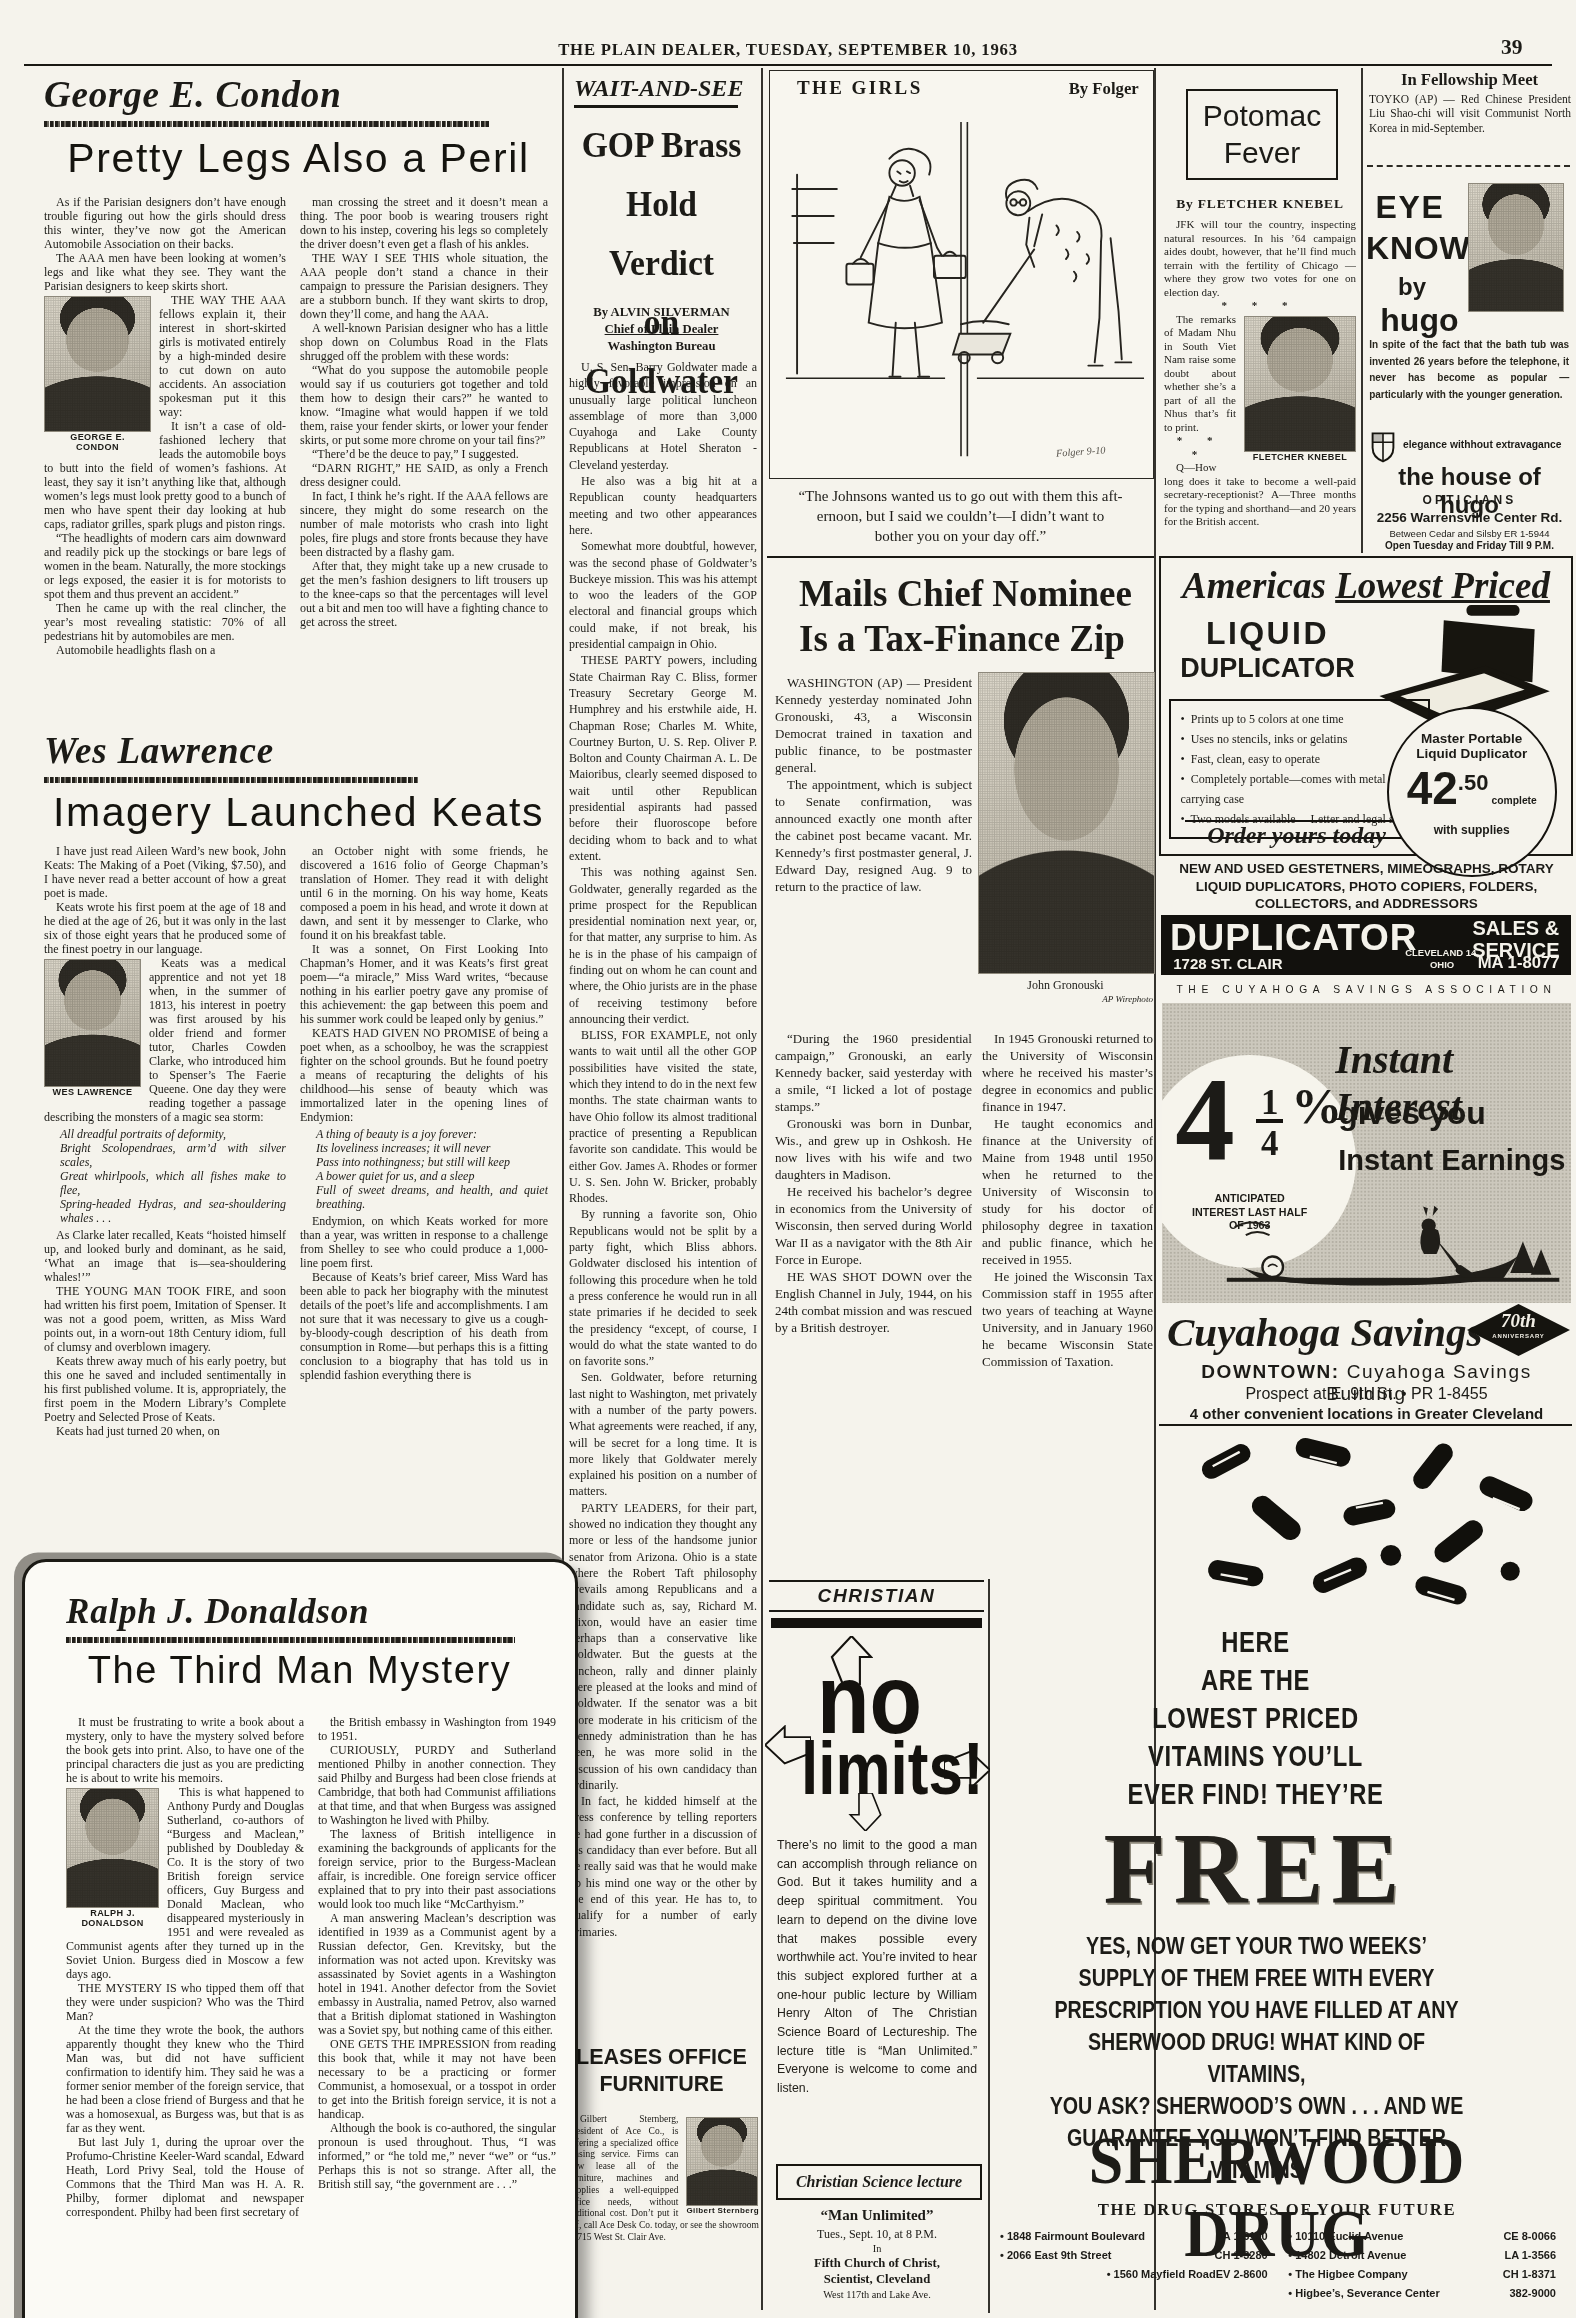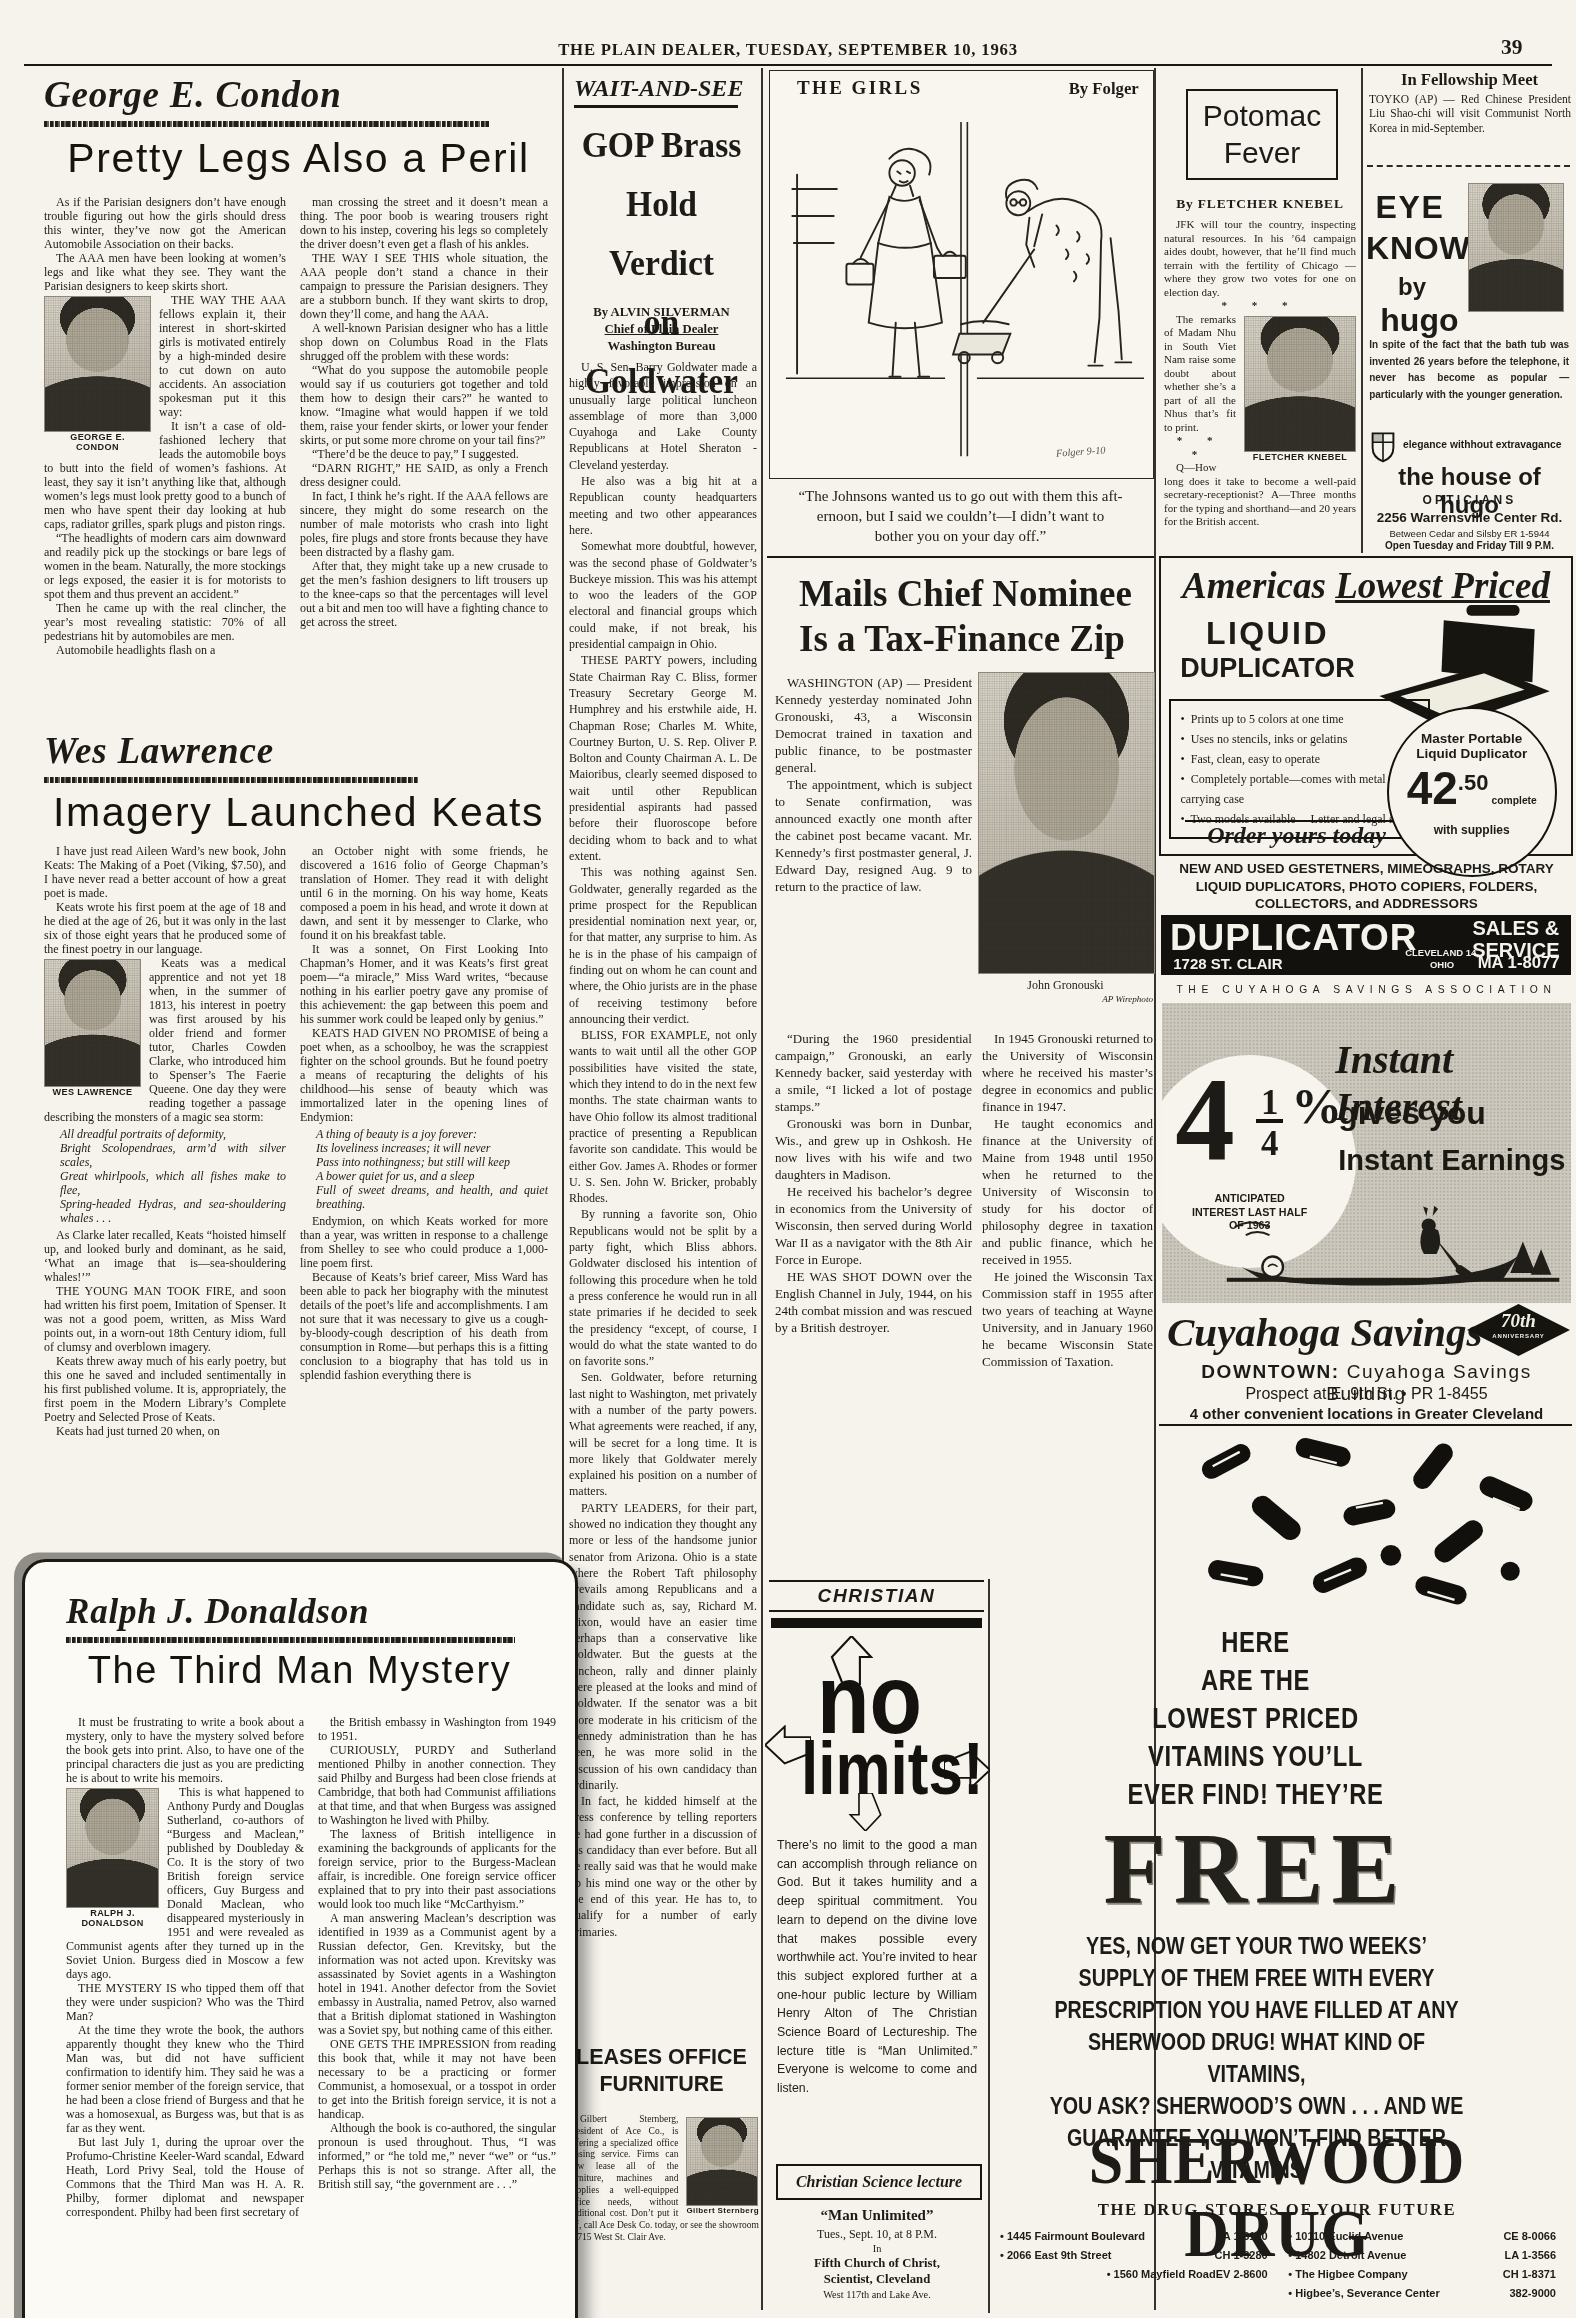--- a/index.html
+++ b/index.html
@@ -411,21 +411,21 @@
 SUPPLY OF THEM FREE WITH EVERY
 PRESCRIPTION YOU HAVE FILLED AT ANY
 SHERWOOD DRUG! WHAT KIND OF VITAMINS,
 YOU ASK? SHERWOOD’S OWN . . . AND WE
 GUARANTEE YOU WON’T FIND BETTER VITAMINS</div>
   <div class="abs ctr" style="left:994px;top:2129px;width:566px;font:bold 62px/68px 'Liberation Serif',serif;letter-spacing:0.8px;transform:scaleY(1.08);">SHERWOOD DRUG</div>
   <div class="abs ctr" style="left:994px;top:2200px;width:566px;font:bold 16.7px 'Liberation Serif',serif;letter-spacing:1.6px;">THE DRUG STORES OF YOUR FUTURE</div>
   <div class="abs" style="left:1000px;top:2227px;width:556px;font:bold 11px/19px 'Liberation Sans',sans-serif;">
     <div style="display:grid;grid-template-columns:1fr 1fr;column-gap:20.7px;">
       <div style="display:flex;justify-content:space-between;">
-          <span>• 1445 Fairmount Boulevard</span>
+          <span>• 1848 Fairmount Boulevard</span>
           <span>FA 1-6100</span>
         </div>
       <div style="display:flex;justify-content:space-between;">
           <span>• 10110 Euclid Avenue</span>
           <span>CE 8-0066</span>
         </div>
       <div style="display:flex;justify-content:space-between;">
           <span>• 2066 East 9th Street</span>
           <span>CH 1-3280</span>
         </div>

